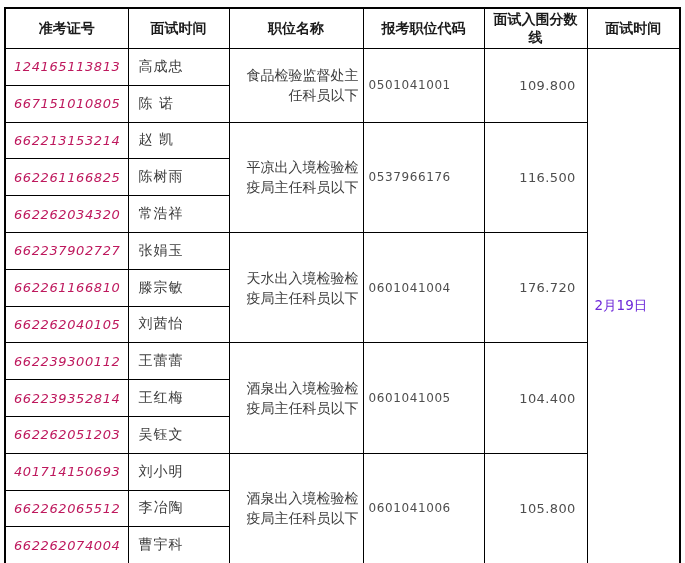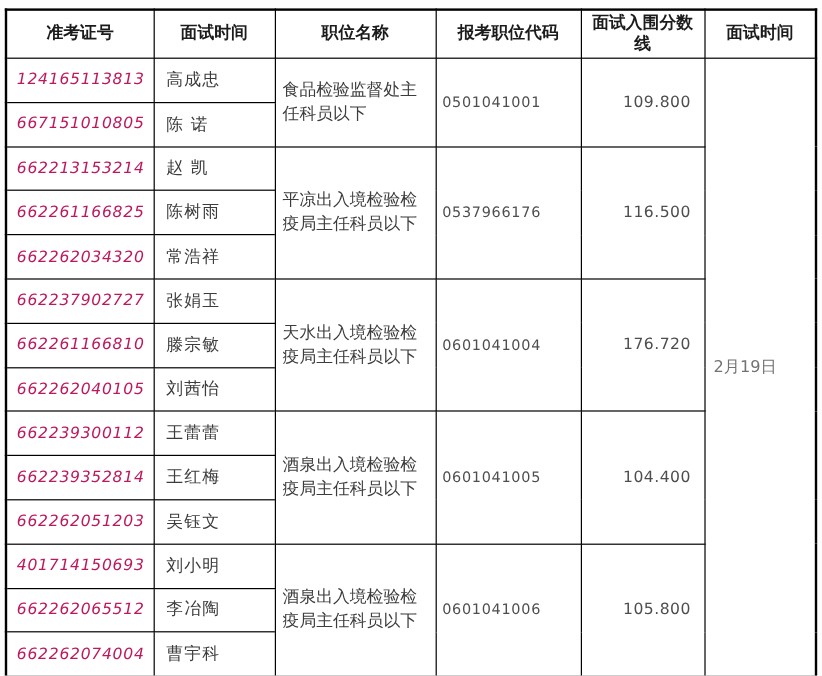--- a/index.html
+++ b/index.html
@@ -45,41 +45,41 @@
     font-size: 14px;
     color: #3c3c3c;
     text-align: left;
     padding-left: 10px;
     letter-spacing: 1px;
     margin-left: 39px;
   }
   td.pos-cell {
     font-size: 14px;
     color: #3c3c3c;
-    text-align: left;
+    text-align: right;
     padding: 2px 4px 2px 6px;
     line-height: 20px;
   }
   td.code-cell {
     font-size: 12px;
     color: #4e4e4e;
     text-align: left;
     padding-left: 5px;
     letter-spacing: 0.6px;
   }
   td.score-cell {
     font-size: 13px;
     color: #4e4e4e;
     text-align: center;
     letter-spacing: 0.4px;
     padding-left: 24px;
   }
   td.time-cell {
     font-size: 13.5px;
-    color: #737373;
+    color: #6d28d9;
     text-align: left;
     padding-left: 7px;
   }
 </style>
 </head>
 <body>
 
 <table class="score-table">
   <colgroup>
     <col style="width:123px">

